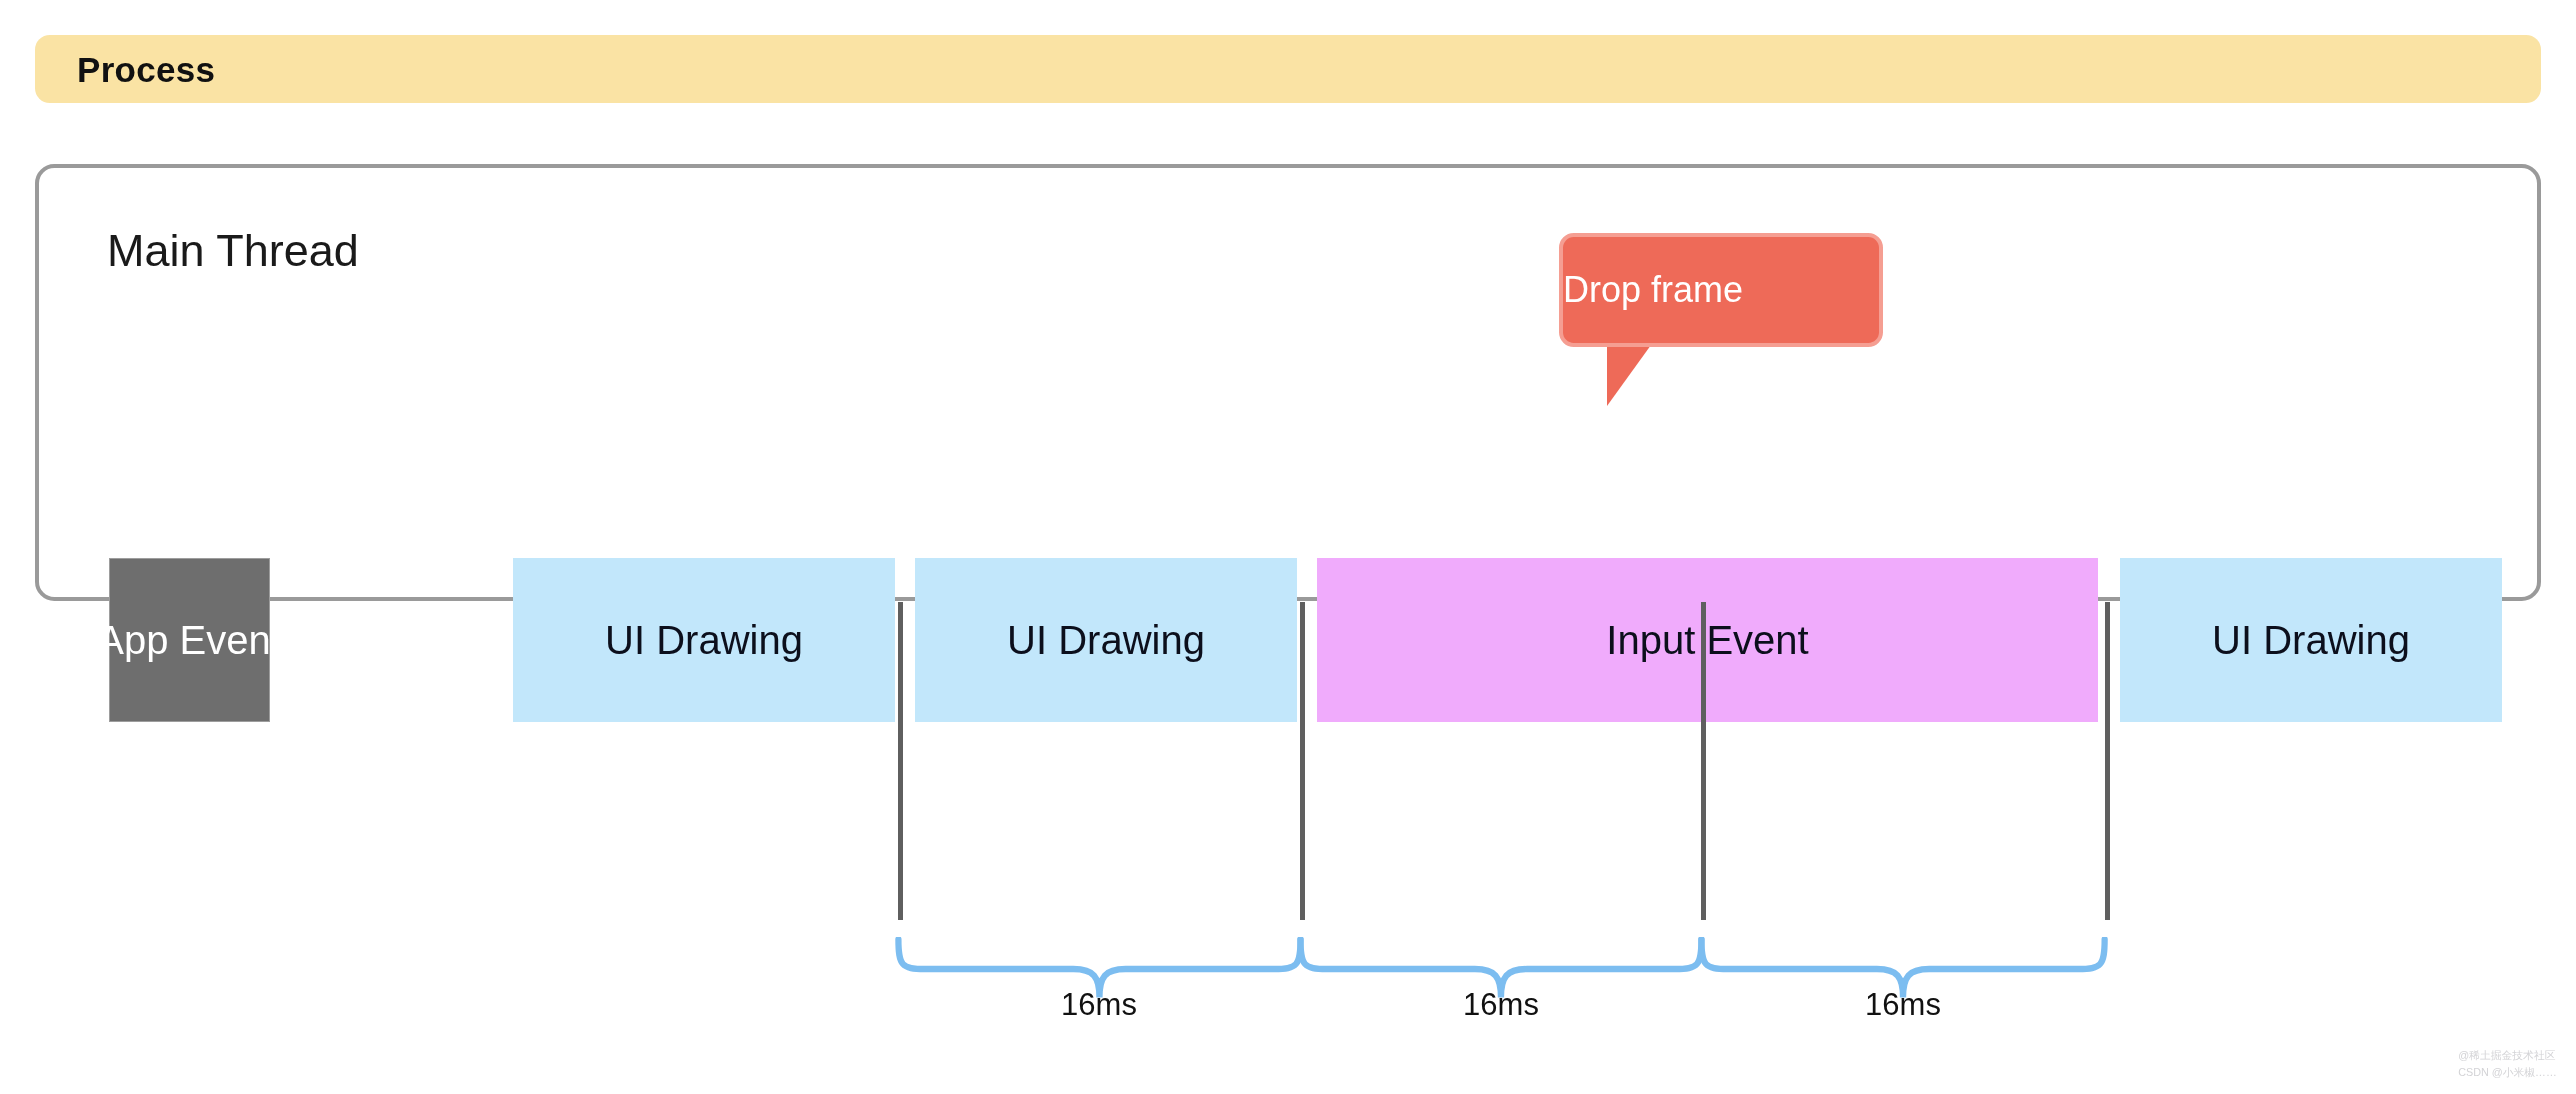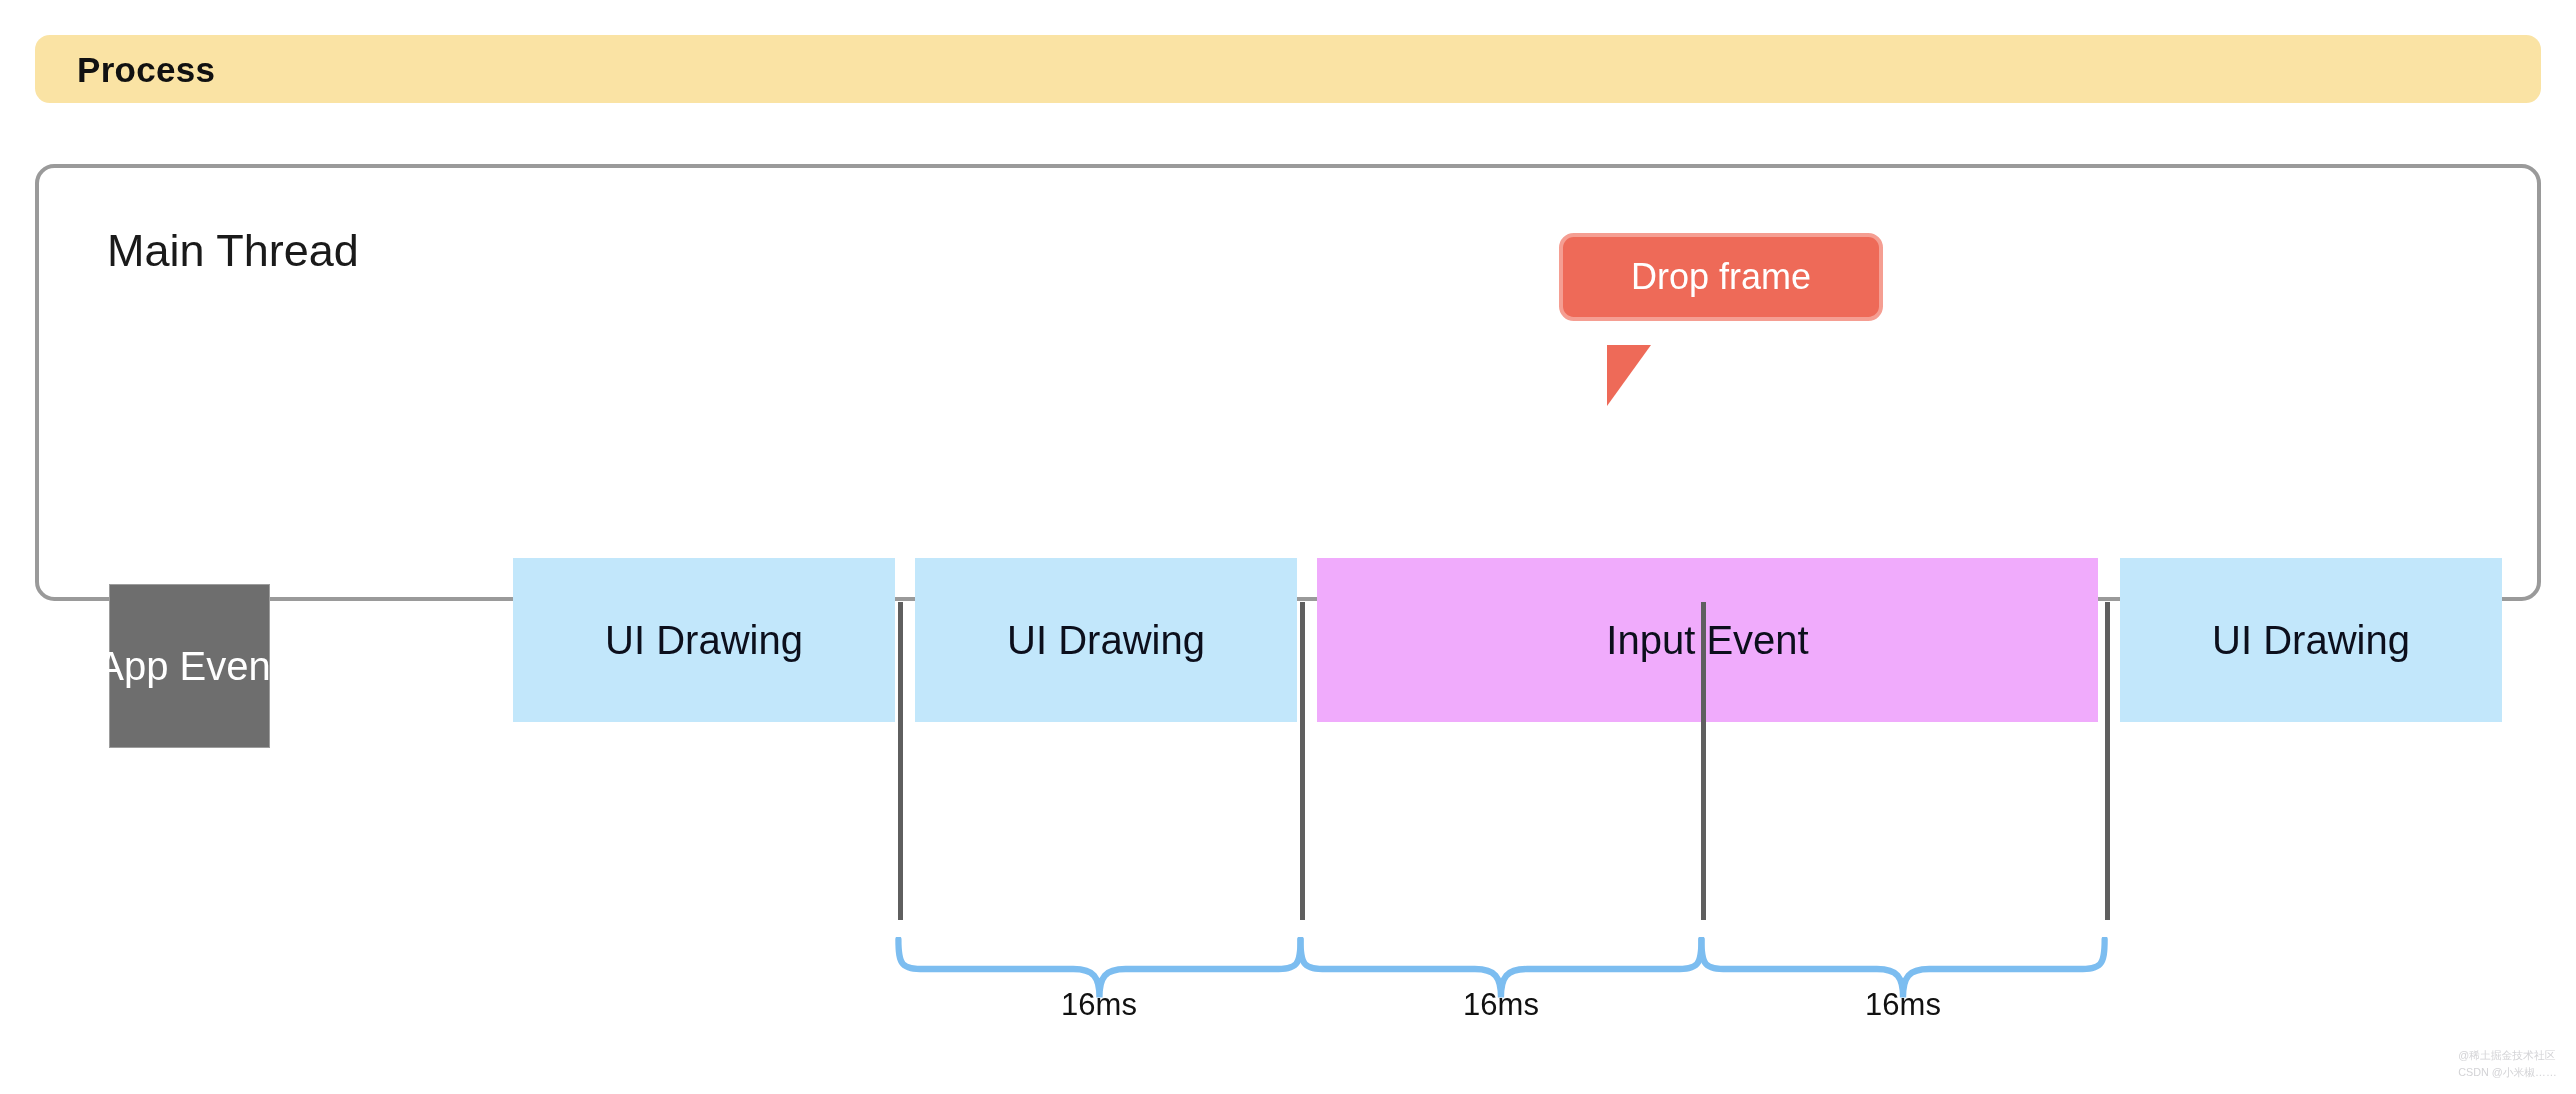--- a/index.html
+++ b/index.html
@@ -90,28 +90,27 @@
     color: #0c0f1c;
     justify-content: center;
   }
 
   
   .callout {
     position: absolute;
     left: 1559px;
     top: 233px;
     width: 324px;
-    height: 88px;
+    height: 114px;
     background: #ee6a58;
     border: 4px solid #f59e92;
     border-radius: 14.8px;
     box-sizing: border-box;
     display: flex;
     align-items: center;
-    justify-content: center;
   }
   .callout-text {
     font-size: 36px;
     color: #ffffff;
     line-height: 1;
     white-space: nowrap;
   }
   .callout-tail {
     position: absolute;
     left: 1607px;
@@ -178,21 +177,21 @@
 </head>
 <body>
 
 <div class="process-bar">
   <span class="process-label">Process</span>
 </div>
 
 <div class="thread-container">
   <div class="thread-title">Main Thread</div>
   <div class="blocks-row" id="blocks-row">
-      <div class="block gray" style="left: 70px; width: 161px; background: rgb(110, 110, 110); color: rgb(255, 255, 255); margin-top: 26px;">
+      <div class="block gray" style="left: 70px; width: 161px; background: rgb(110, 110, 110); color: rgb(255, 255, 255);">
         <span>App Event</span>
       </div>
       <div class="block blue" style="left: 474px; width: 382px; background: rgb(194, 231, 251); color: rgb(12, 15, 28);">
         <span>UI Drawing</span>
       </div>
       <div class="block blue" style="left: 876px; width: 382px; background: rgb(194, 231, 251); color: rgb(12, 15, 28);">
         <span>UI Drawing</span>
       </div>
       <div class="block blue" style="left: 1278px; width: 781px; background: #f0abfc; color: rgb(12, 15, 28);">
         <span>Input Event</span>

